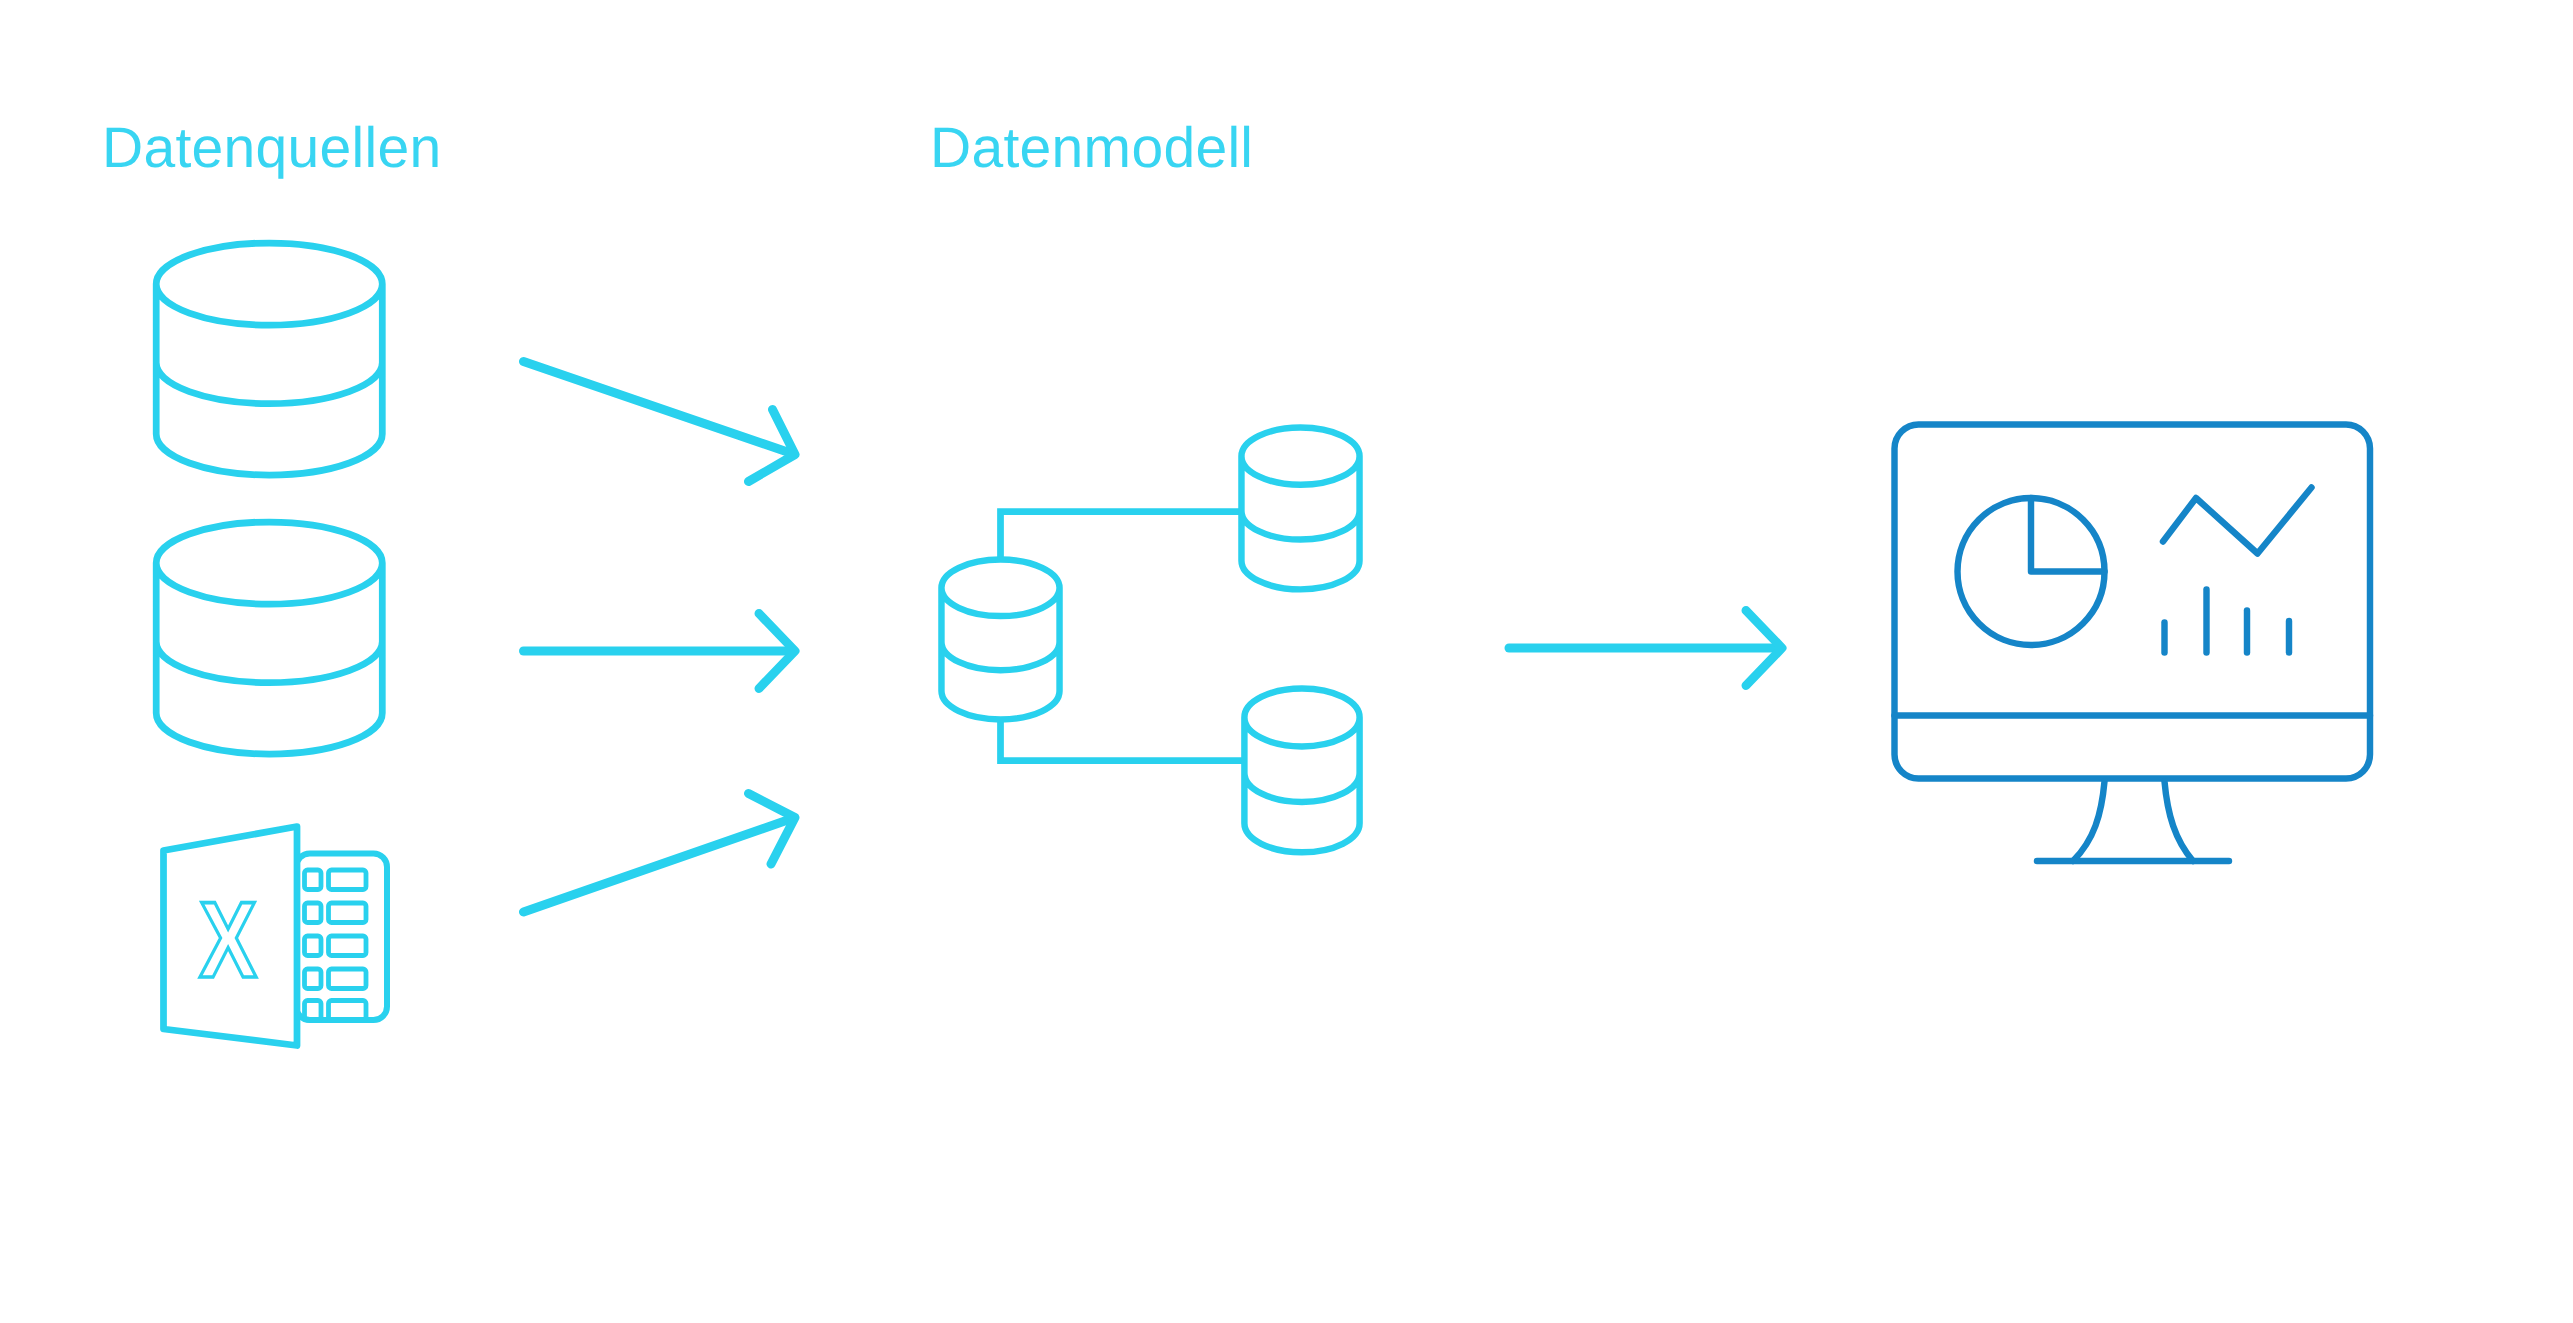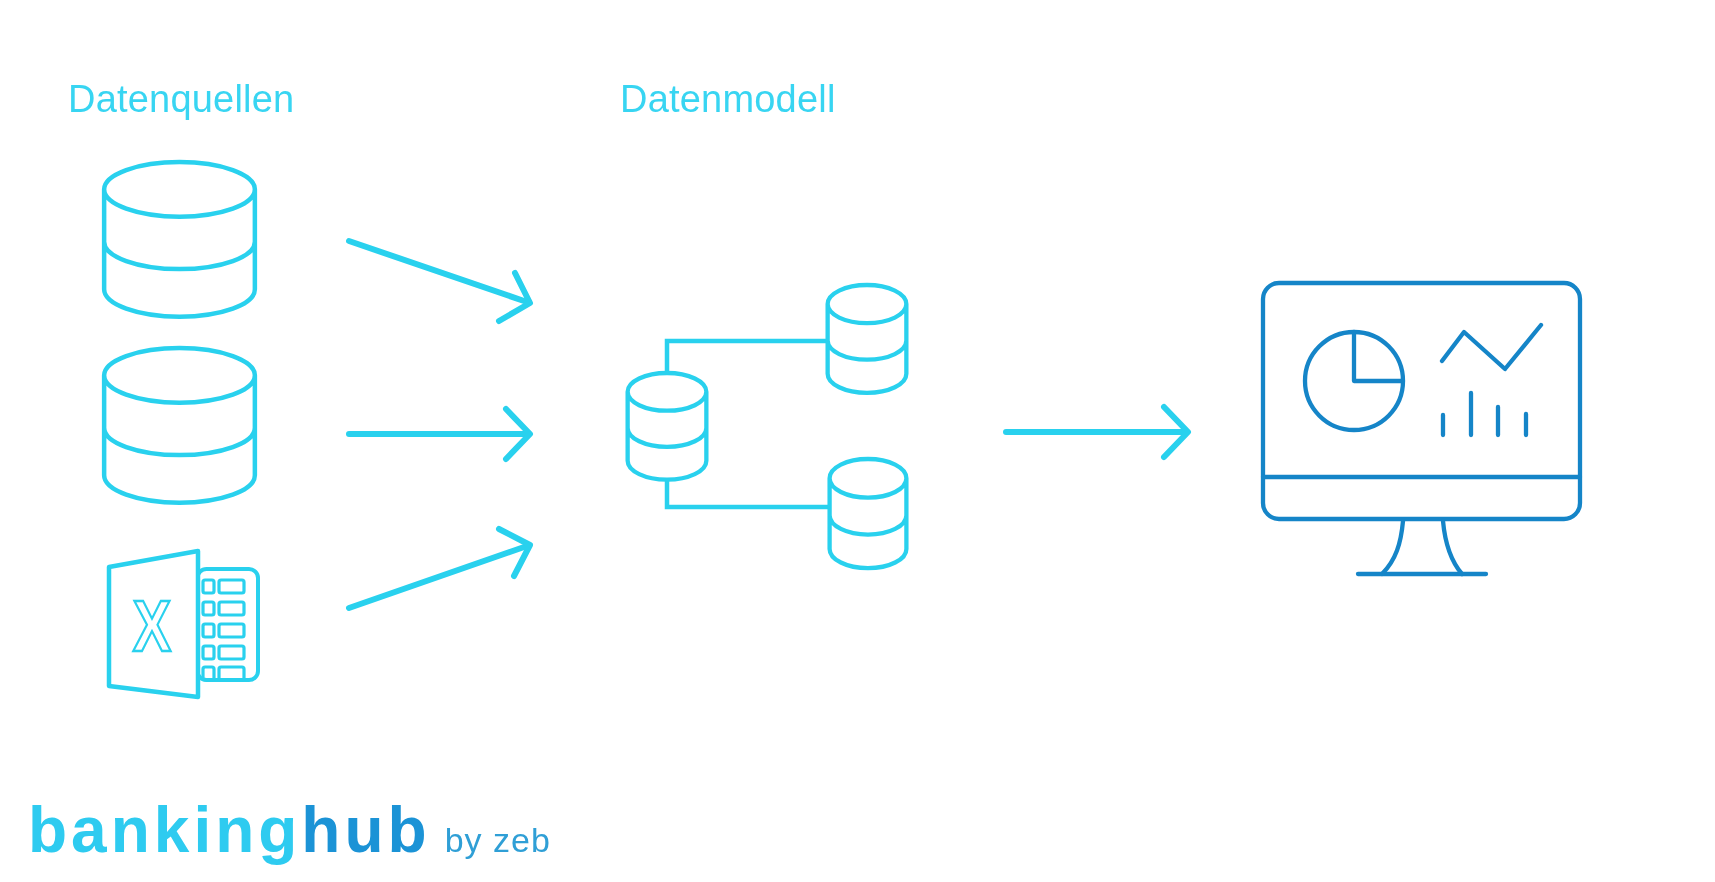--- a/index.html
+++ b/index.html
@@ -126,19 +126,14 @@
         <line x1="1526" y1="414" x2="1526" y2="435"></line>
       </g>
       <g>
         <path d="M1403 521 C1401 543 1396 560 1382 574"></path>
         <path d="M1443 521 C1445 543 1450 560 1462 574"></path>
         <line x1="1358" y1="574" x2="1486" y2="574"></line>
       </g>
     </g>
   </svg>
 
-  <div class="logo">
-    <span class="logo-a">banking</span>
-      <span class="logo-b">hub</span>
-      <span class="logo-by">by zeb</span>
-  </div>
 
 </div>
 
 </body></html>

